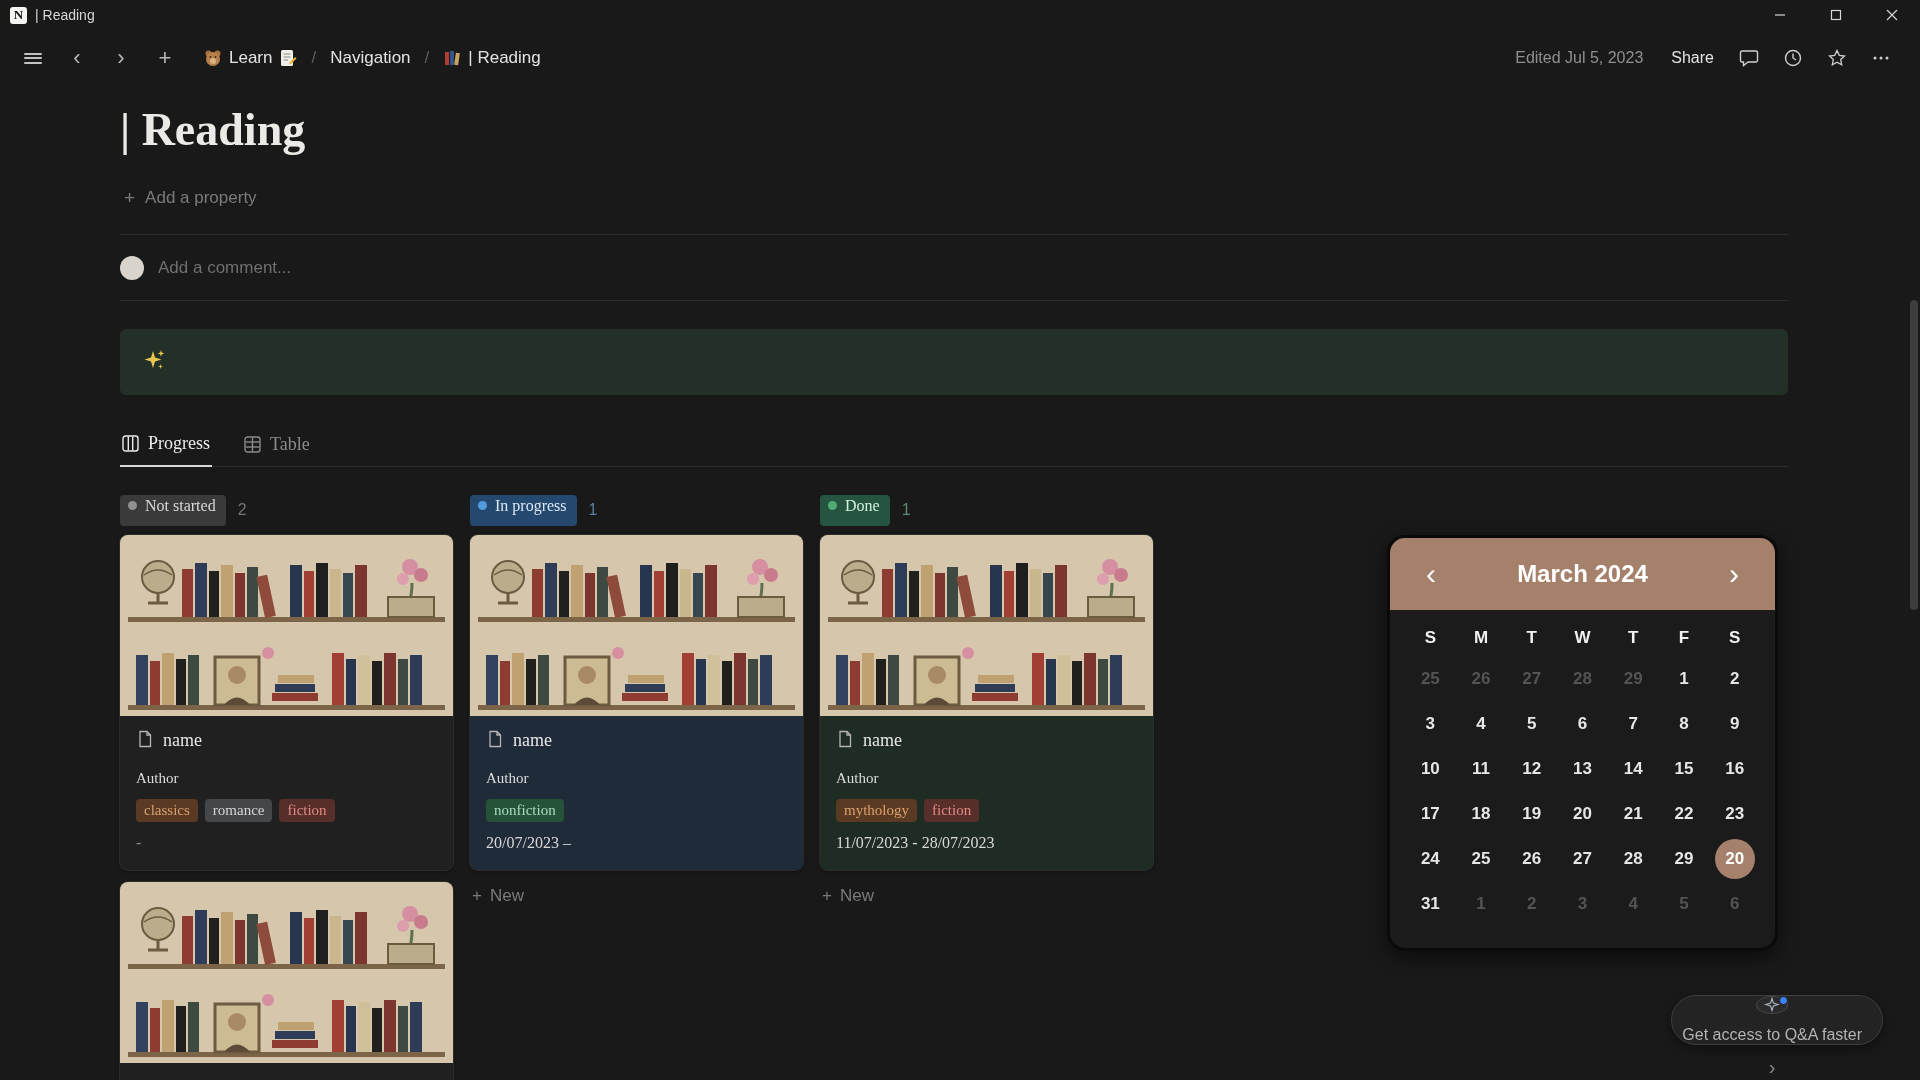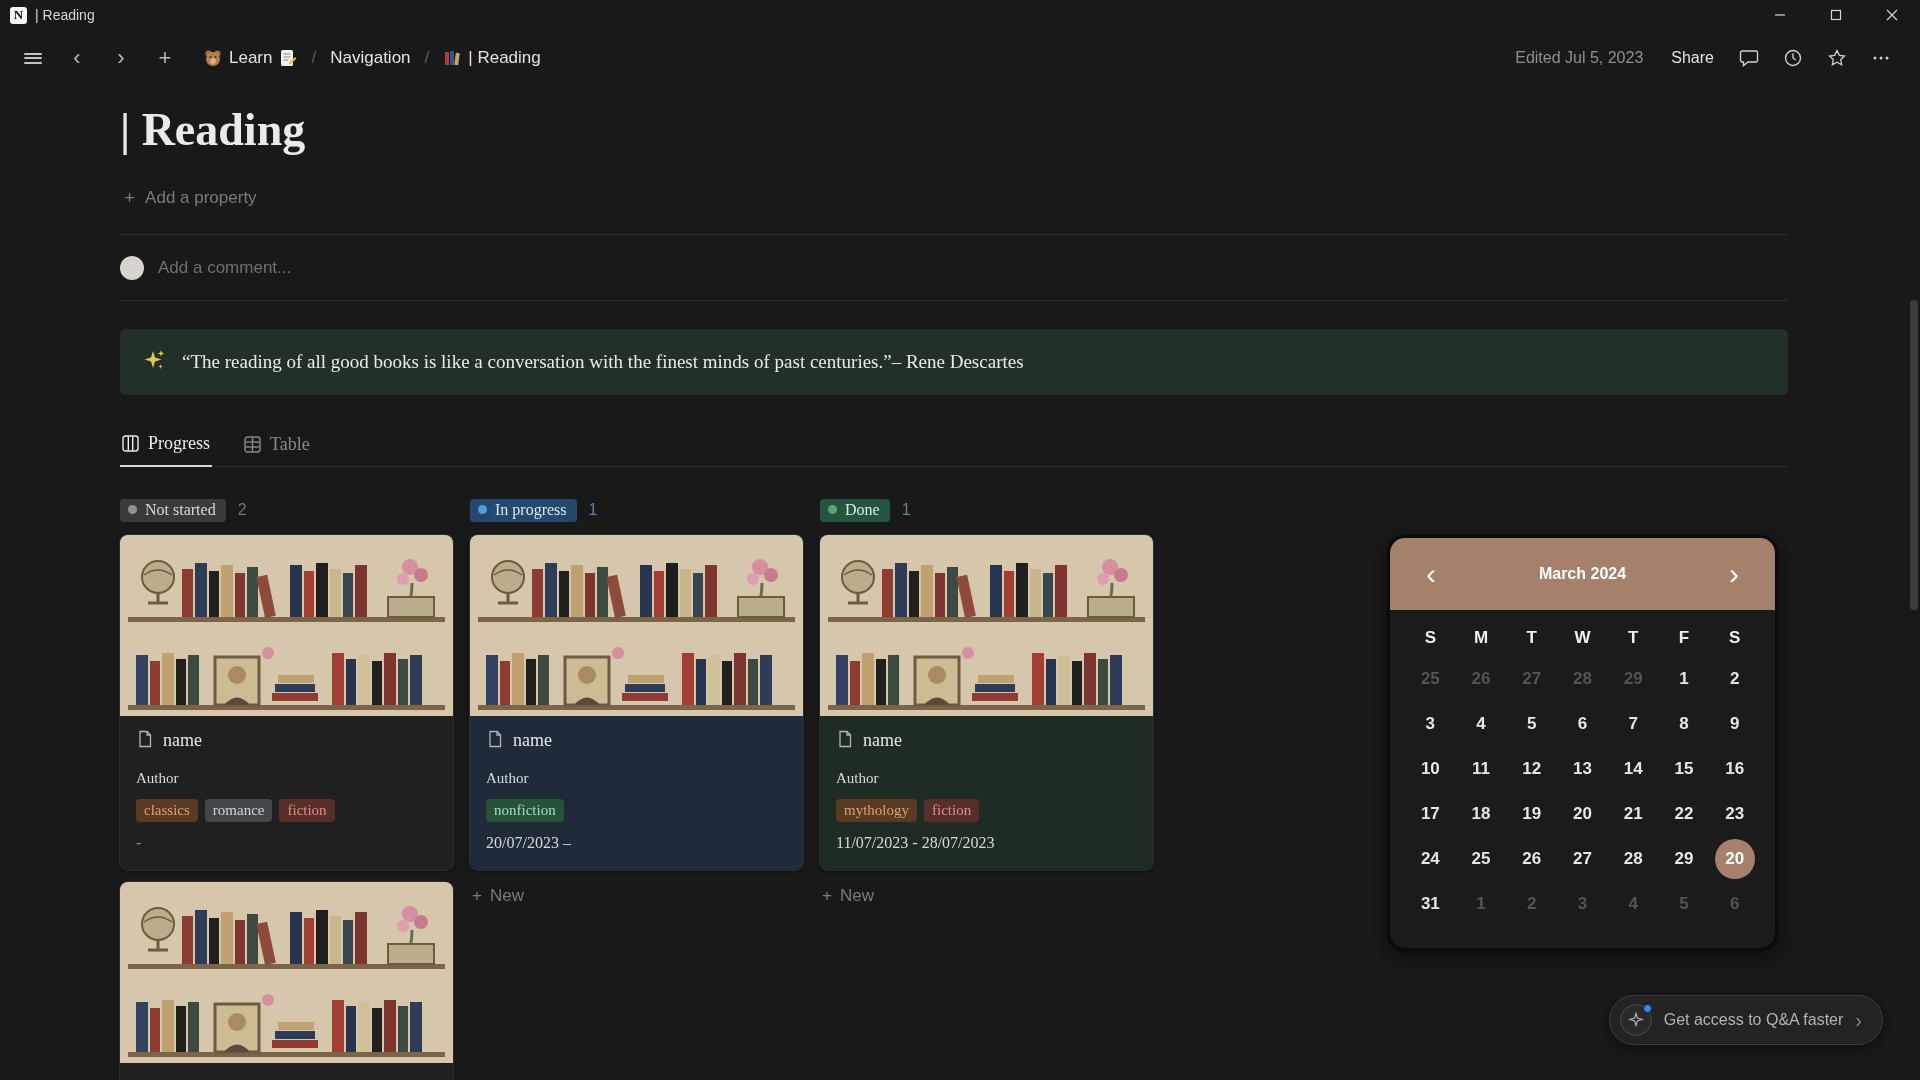--- a/index.html
+++ b/index.html
@@ -43,57 +43,57 @@
   
   .tabs { margin-top:32px; display:flex; gap:30px; border-bottom:1px solid #2d2d2d; }
   .tab { display:flex; align-items:center; gap:9px; font-family:"Liberation Serif",serif; font-size:18px; padding:6px 2px 11px 2px; color:#8a8a8a; }
   .tab.active { color:#ededed; border-bottom:2px solid #d9d9d9; margin-bottom:-1px; }
   .tab svg { flex:0 0 auto; }
 
   
   .board { position:relative; margin-top:30px; display:flex; gap:17px; height:600px; }
   .col { width:333px; flex:0 0 auto; }
   .col-head { display:flex; align-items:center; gap:12px; height:26px; }
-  .status-pill { display:inline-flex; align-items:center; gap:8px; padding:2px 10px 3px 8px; border-radius:4px; font-family:"Liberation Serif",serif; font-size:16px; }
+  .status-pill { display:inline-flex; align-items:center; gap:8px; padding:2px 10px 11px 8px; border-radius:4px; font-family:"Liberation Serif",serif; font-size:16px; }
   .dot { width:9px; height:9px; border-radius:50%; }
   .count { font-size:16px; }
   .card { margin-top:12px; border-radius:8px; overflow:hidden; box-shadow:0 0 0 1px #2c2c2c, 0 2px 4px rgba(0,0,0,.35); background:#202020; }
   .card-img { display:block; width:333px; height:181px; }
   .card-body { padding:14px 16px 18px 16px; font-family:"Liberation Serif",serif; }
   .name-row { display:flex; align-items:flex-start; gap:9px; color:#e8e8e8; font-size:18px; height:24px; }
   .prop-author { margin-top:16px; font-size:15px; color:#dcdcdc; }
   .tag-row { margin-top:12px; display:flex; gap:7px; flex-wrap:wrap; }
   .tag { font-size:15px; padding:1px 8px 2px 8px; border-radius:4px; line-height:20px; }
   .prop-dates { margin-top:12px; font-size:16px; color:#d8d8d8; }
   .prop-dates.empty { color:#8a8a8a; }
   .new-btn { margin-top:12px; display:flex; align-items:center; gap:8px; color:#7a7a7a; font-size:17px; padding:4px 2px; width:max-content; border-radius:4px; }
 
   
   .calendar { position:absolute; left:1267px; top:38px; width:391px; height:416px; background:#1b1b1b; border:3px solid #0a0a0a; border-radius:18px; box-shadow:0 6px 20px rgba(0,0,0,.55); overflow:hidden; }
   .cal-header { height:72px; background:#a5806b; display:flex; align-items:center; justify-content:space-between; padding:0 26px; }
-  .cal-title { color:#fff; font-weight:bold; font-size:16px; }
+  .cal-title { color:#fff; font-weight:bold; font-size:24px; }
   .cal-nav { color:#fff; font-size:30px; line-height:1; width:30px; text-align:center; }
   .cal-dayrow { display:grid; grid-template-columns:repeat(7,1fr); padding:0 15px; margin-top:18px; }
   .cal-dayrow div { text-align:center; color:#f0f0f0; font-weight:bold; font-size:17px; }
   .cal-grid { display:grid; grid-template-columns:repeat(7,1fr); padding:0 15px; margin-top:8px; row-gap:0; }
   .cal-cell { height:45px; display:flex; align-items:center; justify-content:center; color:#e6e6e6; font-size:17px; font-weight:bold; position:relative; }
   .cal-cell.muted { color:#545454; }
   .cal-cell.selected { color:#fff; }
   .cal-cell.selected::before { content:""; position:absolute; width:40px; height:40px; border-radius:50%; background:#a5806b; z-index:0; }
   .cal-cell.selected { z-index:1; }
   .cal-cell.selected span, .cal-cell { z-index:1; }
   .cal-cell.selected { font-weight:bold; }
   .cal-cell.selected { color:#fff; }
   .cal-cell.selected {  }
   .cal-cell.selected { text-shadow:none; }
   .cal-cell.selected { }
   .cal-cell.selected::before { z-index:-1; }
 
   
-  .qa-pill { position:fixed; right:37px; bottom:35px; height:50px; border-radius:25px; background:#232323; border:1px solid #3e3e3e; display:flex; align-items:center; gap:12px; padding:0 20px 0 10px; box-shadow:0 4px 12px rgba(0,0,0,.4); }
+  .qa-pill { position:fixed; right:37px; bottom:35px; height:50px; border-radius:25px; background:#232323; border:1px solid #3e3e3e; display:flex; align-items:center; gap:12px; padding:0 20px 0 10px; box-shadow:0 4px 12px rgba(0,0,0,.4);flex-direction:column; }
   .qa-icon-wrap { position:relative; width:32px; height:32px; border:1px solid #4a4a4a; border-radius:50%; background:#2a2a2a; display:flex; align-items:center; justify-content:center; }
   .qa-dot { position:absolute; top:-1px; right:-1px; width:9px; height:9px; border-radius:50%; background:#3b82f6; border:1px solid #232323; }
   .qa-text { color:#b3b3b3; font-size:16px; }
   .qa-chev { color:#8a8a8a; font-size:20px; }
 
   .scrollbar { position:fixed; right:2px; top:300px; width:8px; height:310px; background:#3d3d3d; border-radius:4px; }
 </style>
 </head>
 <body>
 
@@ -269,21 +269,20 @@
   </div>
 
   <div class="callout">
     <span>
       <svg width="24" height="24" viewBox="0 0 24 24">
           <path d="M11 3 L13 9.5 L19.5 11.5 L13 13.5 L11 20 L9 13.5 L2.5 11.5 L9 9.5 Z" fill="#e9c54d"></path>
           <path d="M19 2 L19.8 4.6 L22.4 5.4 L19.8 6.2 L19 8.8 L18.2 6.2 L15.6 5.4 L18.2 4.6 Z" fill="#e9c54d"></path>
           <path d="M18.5 16 L19.1 17.9 L21 18.5 L19.1 19.1 L18.5 21 L17.9 19.1 L16 18.5 L17.9 17.9 Z" fill="#e9c54d"></path>
         </svg>
     </span>
-    <span class="callout-text">“The reading of all good books is like a conversation with the finest minds of past centuries.”– Rene Descartes</span>
   </div>
 
   <div class="tabs">
     <div class="tab active">
       <svg width="17" height="17" viewBox="0 0 17 17">
           <rect x="1" y="1" width="15" height="15" rx="2.5" fill="none" stroke="#ededed" stroke-width="1.4"></rect>
           <line x1="6.3" y1="1.5" x2="6.3" y2="15.5" stroke="#ededed" stroke-width="1.4"></line>
           <line x1="10.7" y1="1.5" x2="10.7" y2="15.5" stroke="#ededed" stroke-width="1.4"></line>
         </svg>
       <span>Progress</span>

